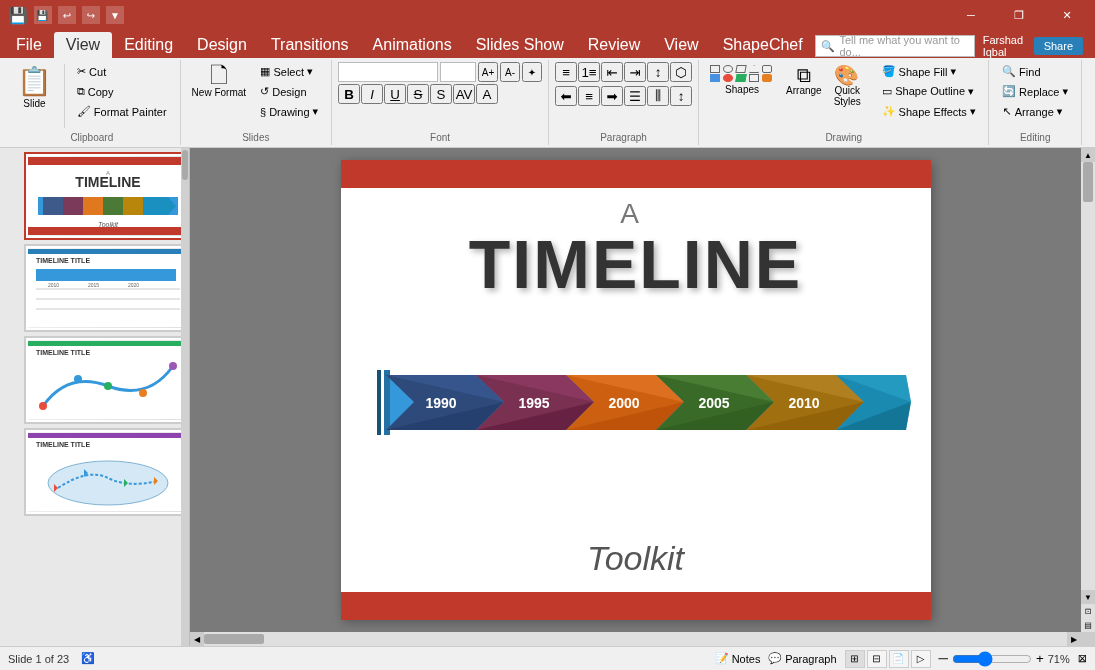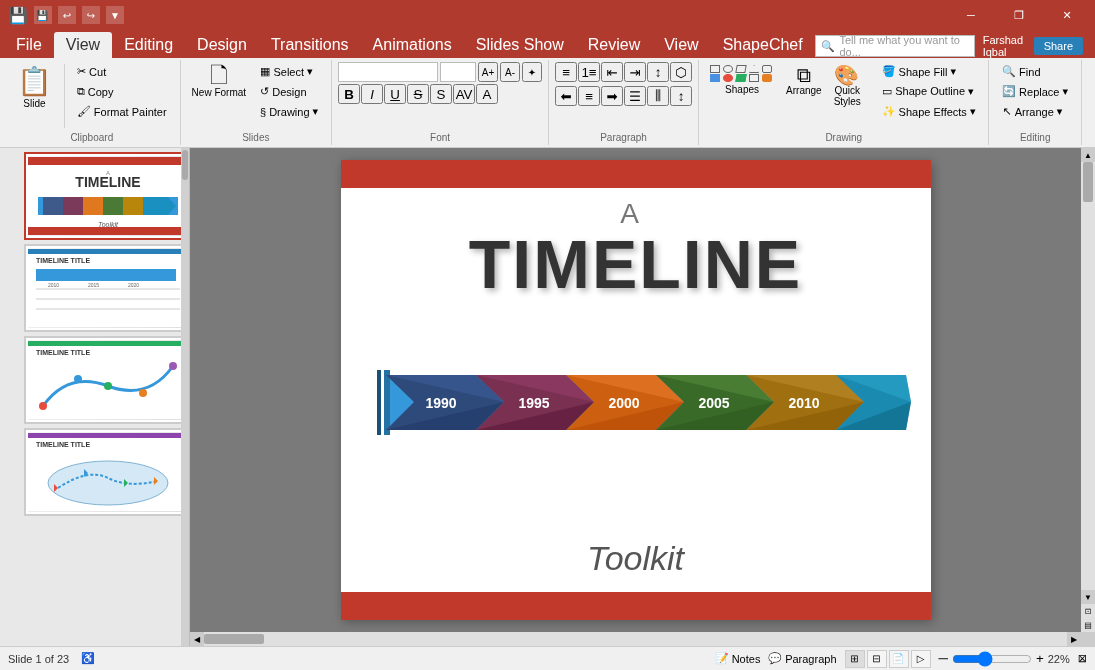--- a/index.html
+++ b/index.html
@@ -471,17 +471,17 @@
     <div class="view-btns">
       <button class="view-btn active">⊞</button>
       <button class="view-btn">⊟</button>
       <button class="view-btn">📄</button>
       <button class="view-btn">▷</button>
     </div>
     <div class="zoom-bar">
       <button style="background:none; border:none; cursor:pointer;">─</button>
       <input type="range" min="10" max="200" value="83" style="width: 80px;">
       <button style="background:none; border:none; cursor:pointer;">+</button>
-      <span>22%</span>
+      <span>71%</span>
     </div>
     <button style="background:none; border:none; cursor:pointer; font-size:11px;">⊠</button>
   </div>
 </div>
 
 </body></html>

